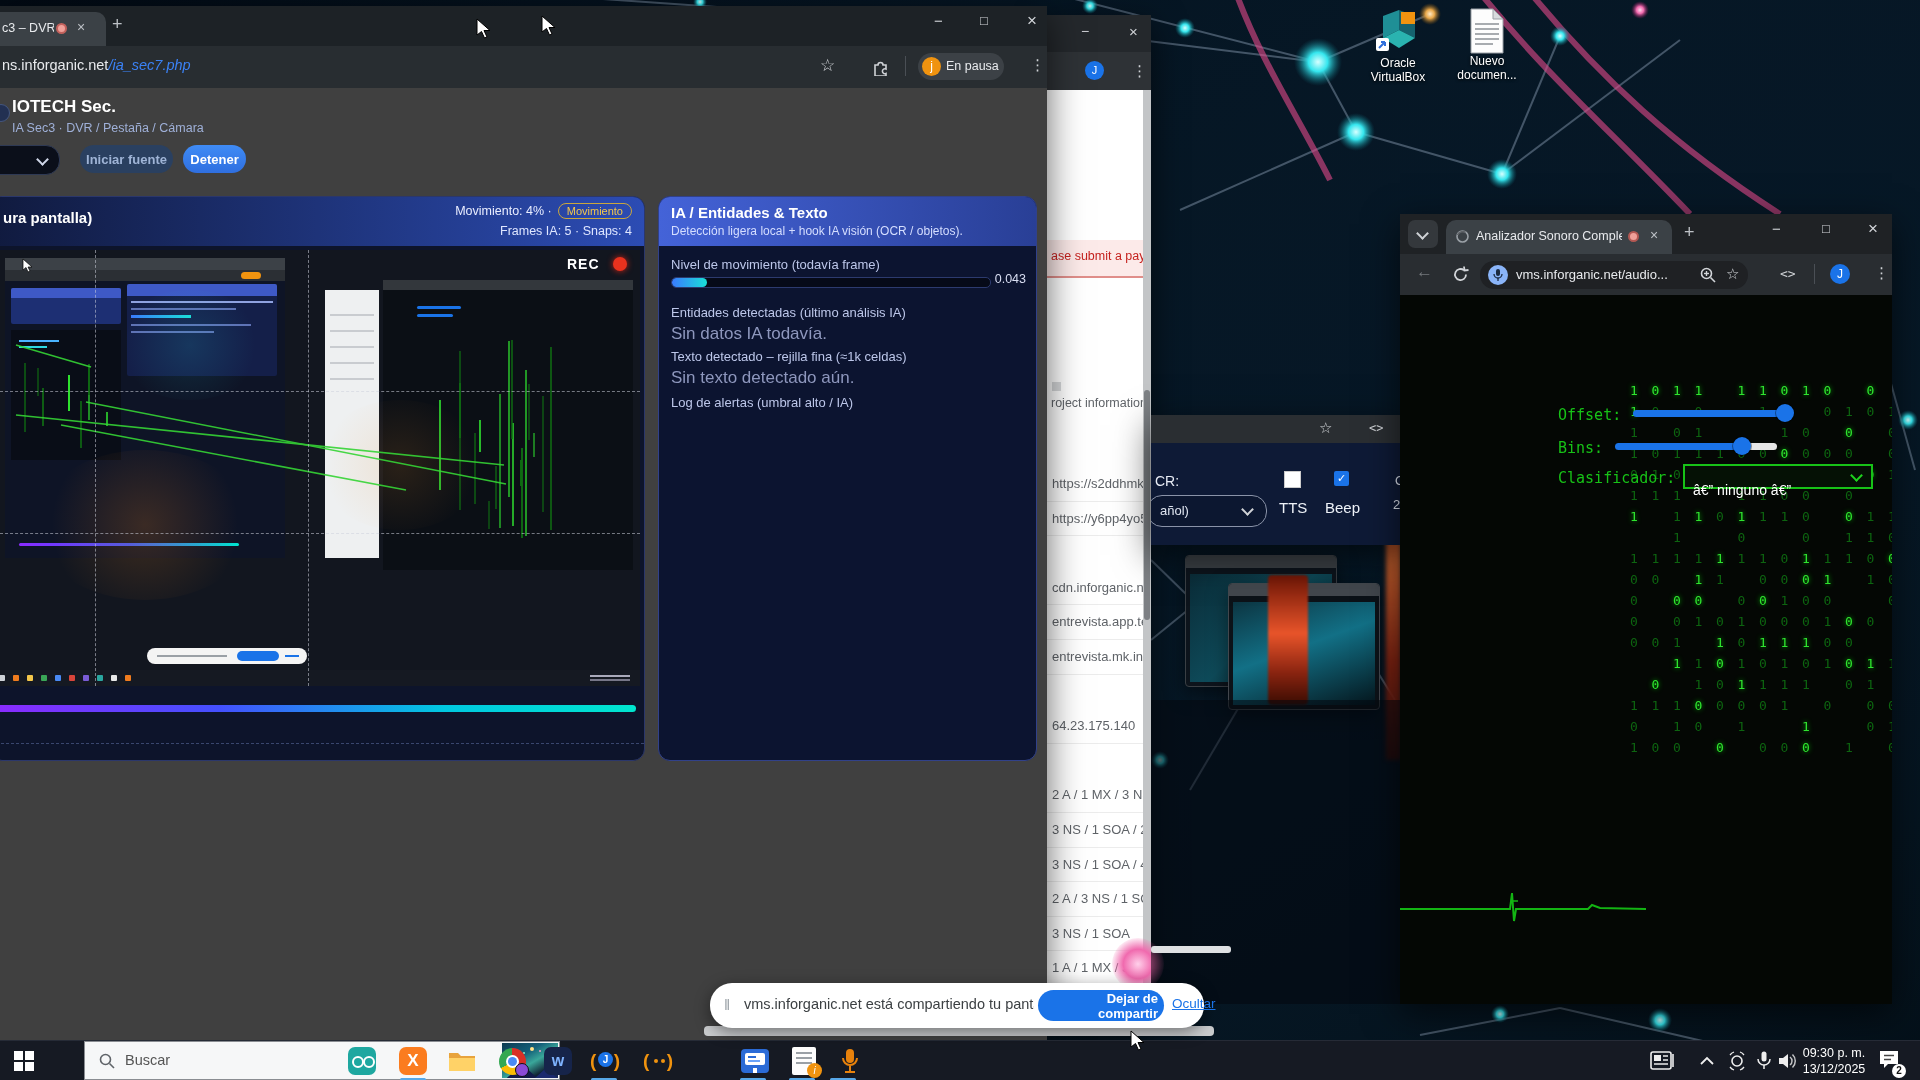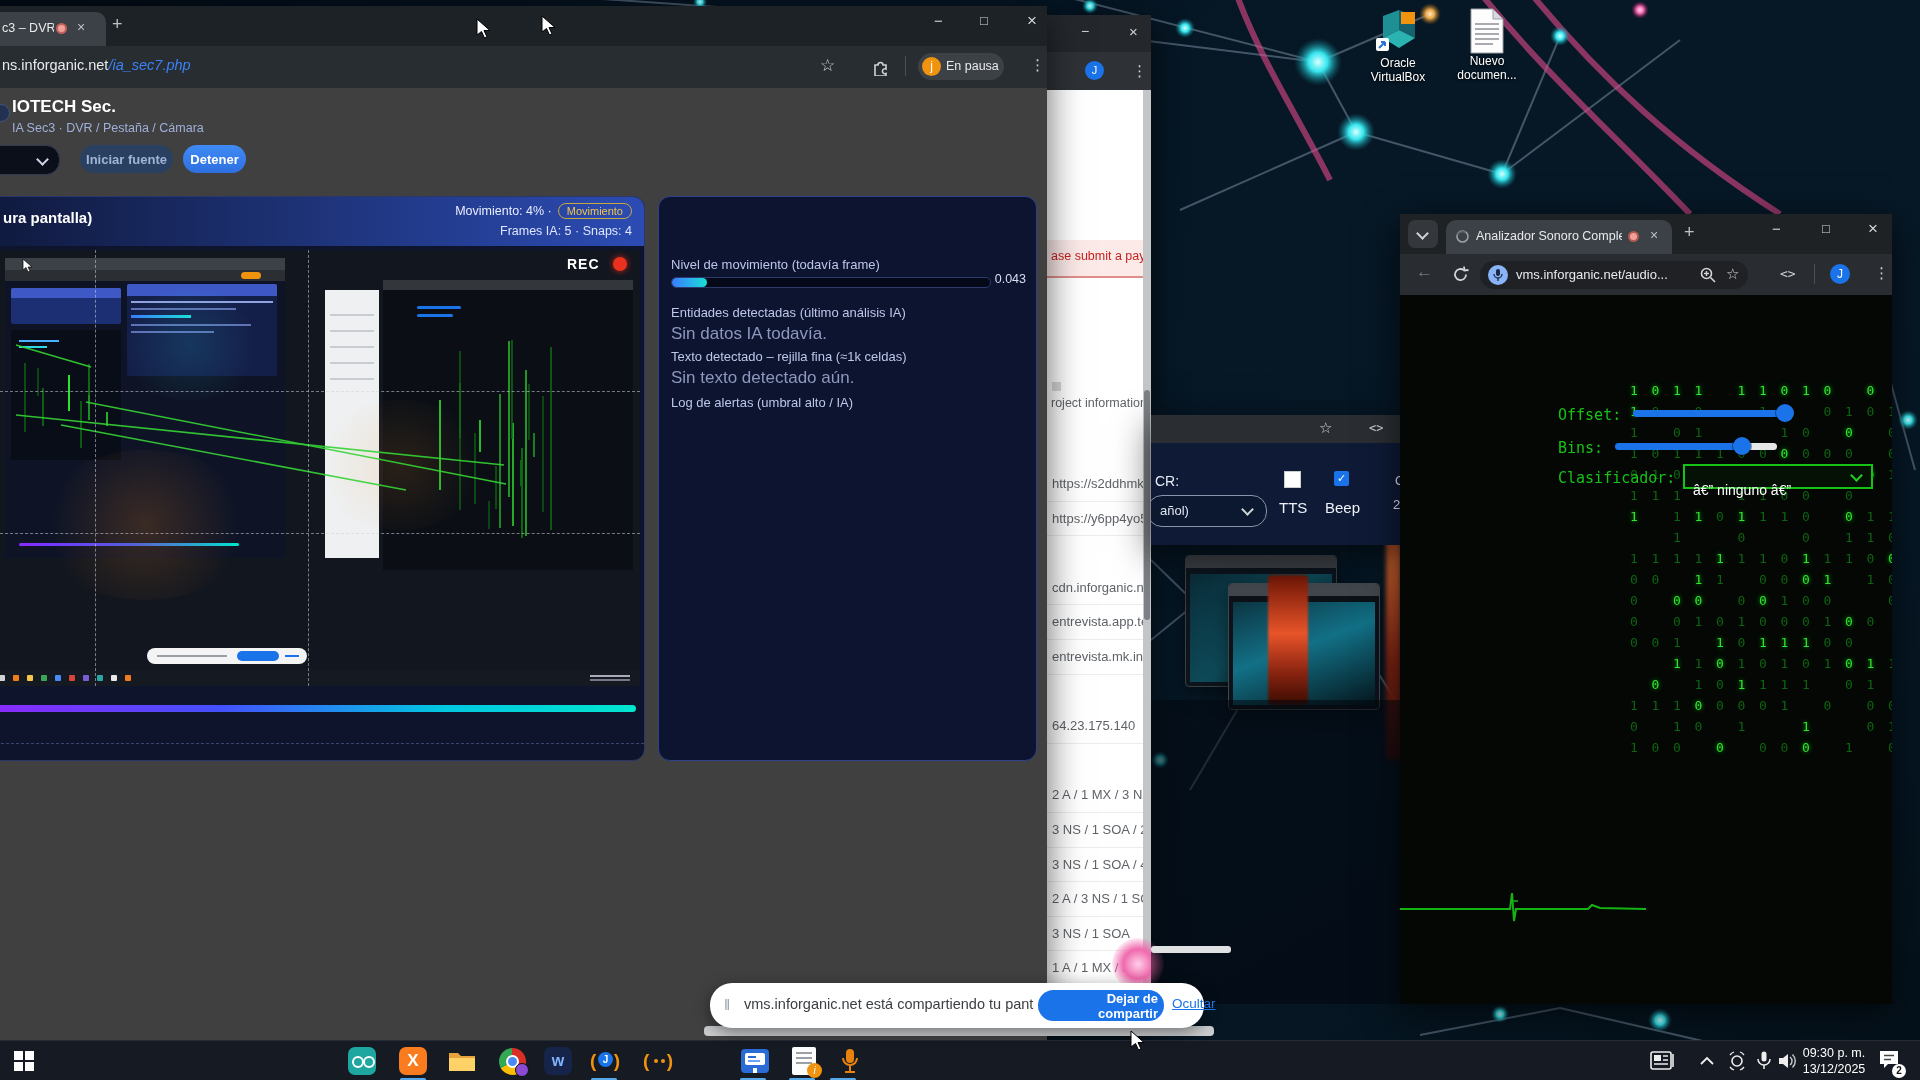--- a/index.html
+++ b/index.html
@@ -387,20 +387,24 @@
           <svg class="abs" width="12" height="16" style="left:27px;top:8px;">
               <path d="M1,1 L1,12 L4,9.5 L6,14 L8,13 L6,9 L10,9 Z" fill="#fff" stroke="#000" stroke-width=".7"></path>
             </svg>
         </div>
 
         <div class="abs" style="left:4px;top:508px;width:641px;height:7px;border-radius:4px;background:linear-gradient(90deg,#8a2bff,#4450ff 35%,#00c8e0 70%,#00e5cf);"></div>
         <div class="abs" style="left:0;top:546px;width:653px;border-top:1px dashed #39466e;"></div>
       </div>
 
       <div class="panel" style="left:658px;top:108px;width:377px;height:563px;background:#0c1430;border-color:#31418a;">
+        <div class="panel-h" style="background:linear-gradient(90deg,#4463d8,#293f96);">
+          <span class="nowrap" style="position:absolute;left:12px;top:7px;color:#fff;font-weight:bold;font-size:15px;">IA / Entidades &amp; Texto</span>
+          <span class="nowrap" style="position:absolute;left:12px;top:27px;color:#d5deff;font-size:12px;">Detección ligera local + hook IA visión (OCR / objetos).</span>
+        </div>
         <div class="abs lbl nowrap" style="left:12px;top:60px;">Nivel de movimiento (todavía frame)</div>
         <div class="abs" style="left:12px;top:80px;width:318px;height:9px;border-radius:5px;background:#060a18;border:1px solid #2c3a6e;">
           <div id="motion-fill" style="height: 9px; border-radius: 5px; background: linear-gradient(90deg, rgb(58, 123, 255), rgb(25, 224, 216)); width: 11%;"></div>
         </div>
         <div class="abs" style="right:10px;top:75px;color:#d9def2;font-size:12.5px;">0.043</div>
         <div class="abs lbl nowrap" style="left:12px;top:108px;">Entidades detectadas (último análisis IA)</div>
         <div class="abs dim nowrap" style="left:12px;top:127px;">Sin datos IA todavía.</div>
         <div class="abs lbl nowrap" style="left:12px;top:152px;">Texto detectado – rejilla fina (≈1k celdas)</div>
         <div class="abs dim nowrap" style="left:12px;top:171px;">Sin texto detectado aún.</div>
         <div class="abs lbl nowrap" style="left:12px;top:198px;">Log de alertas (umbral alto / IA)</div>
@@ -665,20 +669,32 @@
     <span style="position:absolute;left:462px;top:13px;color:#1a73e8;font-size:13.5px;text-decoration:underline;">Ocultar</span>
   </div>
 
   <div id="taskbar">
     <svg class="abs" width="20" height="20" style="left:14px;top:10px;">
       <rect x="0" y="0" width="9" height="9" fill="#fff"></rect>
         <rect x="11" y="0" width="9" height="9" fill="#fff"></rect>
       <rect x="0" y="11" width="9" height="9" fill="#fff"></rect>
         <rect x="11" y="11" width="9" height="9" fill="#fff"></rect>
     </svg>
+    <div class="abs" style="left:84px;top:0;width:476px;height:39px;background:#f6f7f8;border:1px solid #8a8d92;box-sizing:border-box;">
+      <svg width="16" height="16" style="position:absolute;left:14px;top:11px;">
+          <circle cx="6.5" cy="6.5" r="5" fill="none" stroke="#5f6368" stroke-width="1.6"></circle>
+          <line x1="10.5" y1="10.5" x2="15" y2="15" stroke="#5f6368" stroke-width="1.6"></line>
+        </svg>
+      <span style="position:absolute;left:40px;top:10px;color:#555;font-size:14.5px;">Buscar</span>
+      <span style="position:absolute;right:1px;top:1px;width:56px;height:35px;background:linear-gradient(150deg,#0c3a52 0%,#15607a 35%,#3aa79a 55%,#123,#1a2a5e);overflow:hidden;">
+        <span style="position:absolute;left:28px;top:4px;width:4px;height:4px;border-radius:50%;background:#ffe28a;box-shadow:-8px 4px 0 -1px #8af0c8, 8px 2px 0 -1px #f0a0c8;"></span>
+        <span style="position:absolute;left:-6px;bottom:-10px;width:0;height:0;border-left:26px solid transparent;border-right:26px solid transparent;border-bottom:24px solid #121a4a;"></span>
+        <span style="position:absolute;left:22px;bottom:-10px;width:0;height:0;border-left:22px solid transparent;border-right:22px solid transparent;border-bottom:20px solid #1b2a6e;"></span>
+      </span>
+    </div>
 
     <span class="tb-ico" style="left:346px;">
       <span style="width:28px;height:28px;border-radius:7px;background:#1ea7a0;position:relative;display:inline-block;">
         <span style="position:absolute;left:4px;top:9px;width:8px;height:8px;border:2px solid #fff;border-radius:50%;"></span>
         <span style="position:absolute;left:15px;top:9px;width:8px;height:8px;border:2px solid #fff;border-radius:50%;"></span>
       </span>
     </span>
     <span class="tb-ico" style="left:397px;">
       <span style="width:28px;height:28px;border-radius:7px;background:#fb7c1f;color:#fff;font-weight:bold;font-size:17px;text-align:center;line-height:28px;display:inline-block;">X</span>
     </span>

